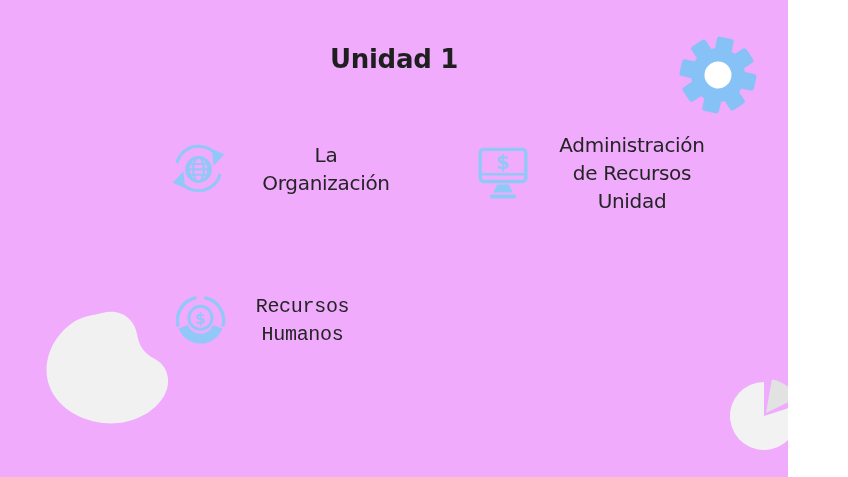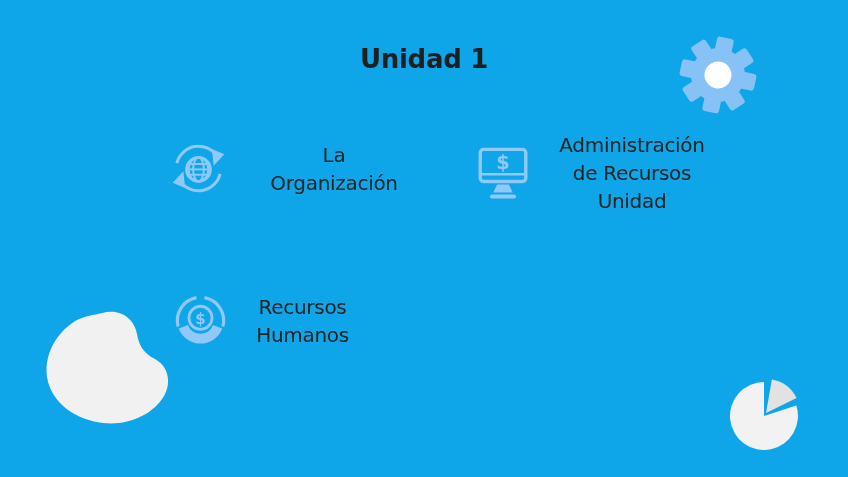--- a/index.html
+++ b/index.html
@@ -1,36 +1,36 @@
 <!DOCTYPE html>
 <html><head>
 <meta charset="utf-8">
 <style>
   html,body{margin:0;padding:0;background:#fff;}
   .slide{
-    position:relative;width:848px;height:477px;background:#0ea5e9;overflow:hidden;
+    position:relative;width:788px;height:477px;background:#f0abfc;overflow:hidden;
     font-family:"DejaVu Sans","Liberation Sans",sans-serif;color:#242424;
   }
   .title{
     position:absolute;top:44px;left:50%;transform:translateX(-50%);
     font-size:26px;font-weight:700;letter-spacing:-0.3px;color:#1f1f1f;white-space:nowrap;
   }
   .gear{position:absolute;left:676px;top:33px;width:84px;height:84px;}
   .topic{position:absolute;display:flex;align-items:center;}
-  .topic-org{left:170px;top:140px;gap:32px;}
+  .topic-org{left:170px;top:140px;gap:24px;}
   .topic-admin{left:476px;top:131px;gap:18px;}
   .topic-rrhh{left:172px;top:292px;gap:16px;}
   .ticon{flex:0 0 auto;display:block;}
   .tlabel{
     display:block;text-align:center;white-space:pre-line;
     font-size:20px;line-height:28px;font-weight:500;letter-spacing:-0.3px;color:#242424;
   }
   .tlabel-org{width:150px;}
   .tlabel-admin{width:168px;}
-  .tlabel-rrhh{width:115px;}
+  .tlabel-rrhh{width:115px;font-family:Liberation Mono, monospace;}
   .blob{position:absolute;left:44px;top:310px;width:126px;height:122px;}
   .pie{position:absolute;left:726px;top:376px;width:76px;height:76px;}
   svg{display:block;}
 </style>
 </head>
 <body>
 
 <div class="slide">
 
   <div class="title">Unidad 1</div>

